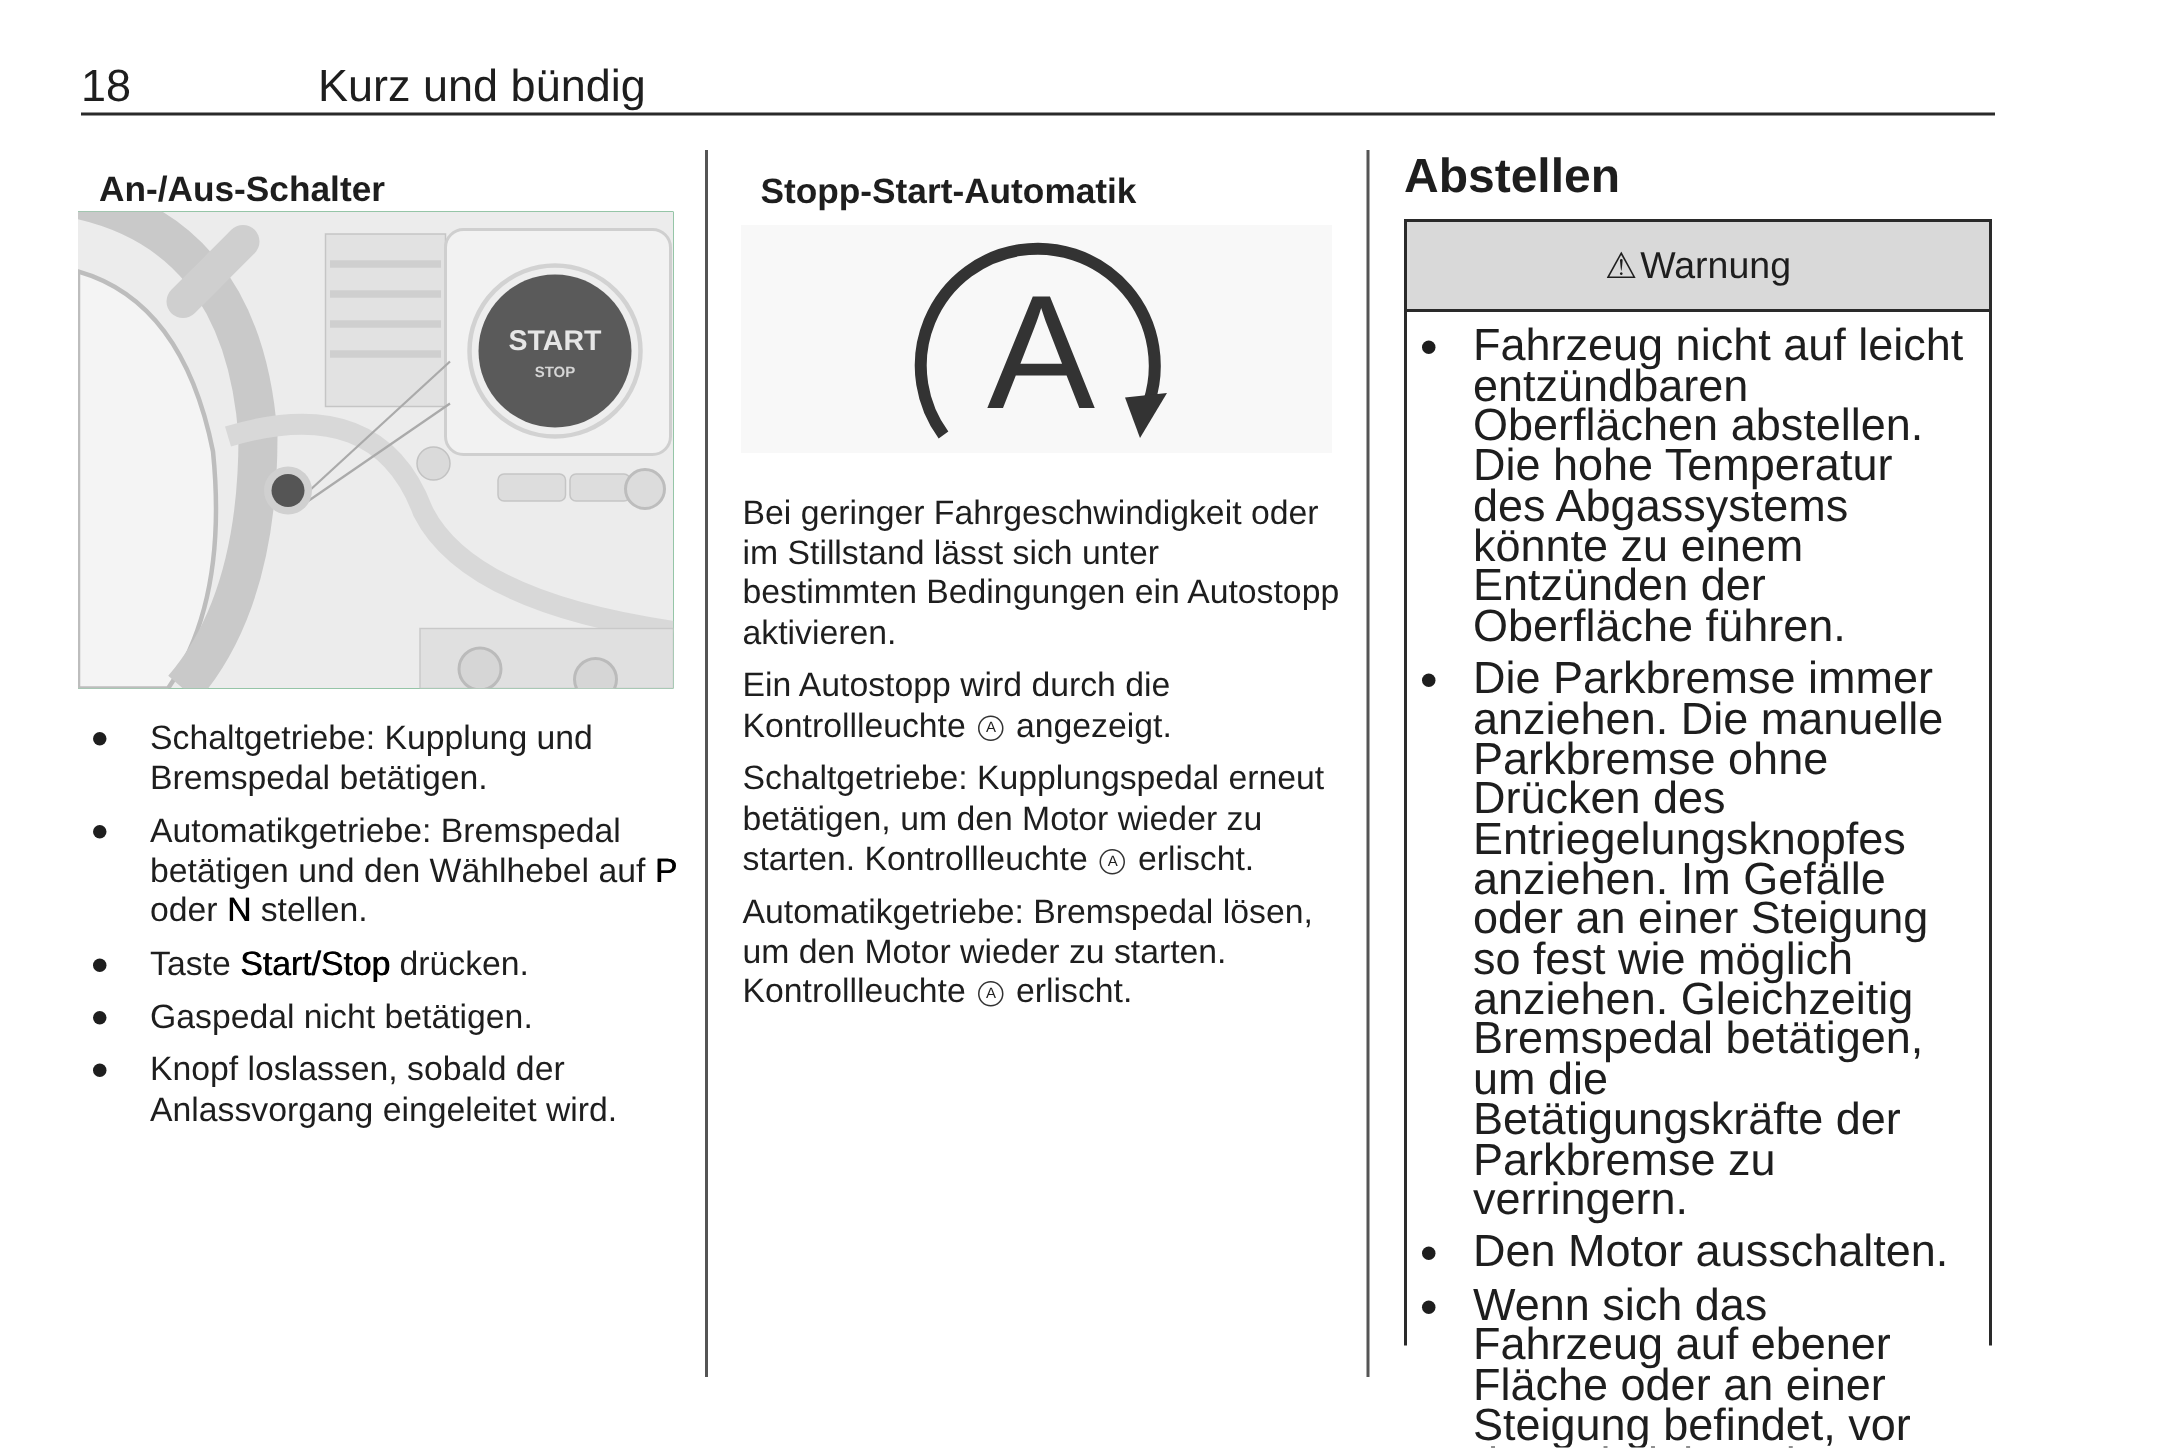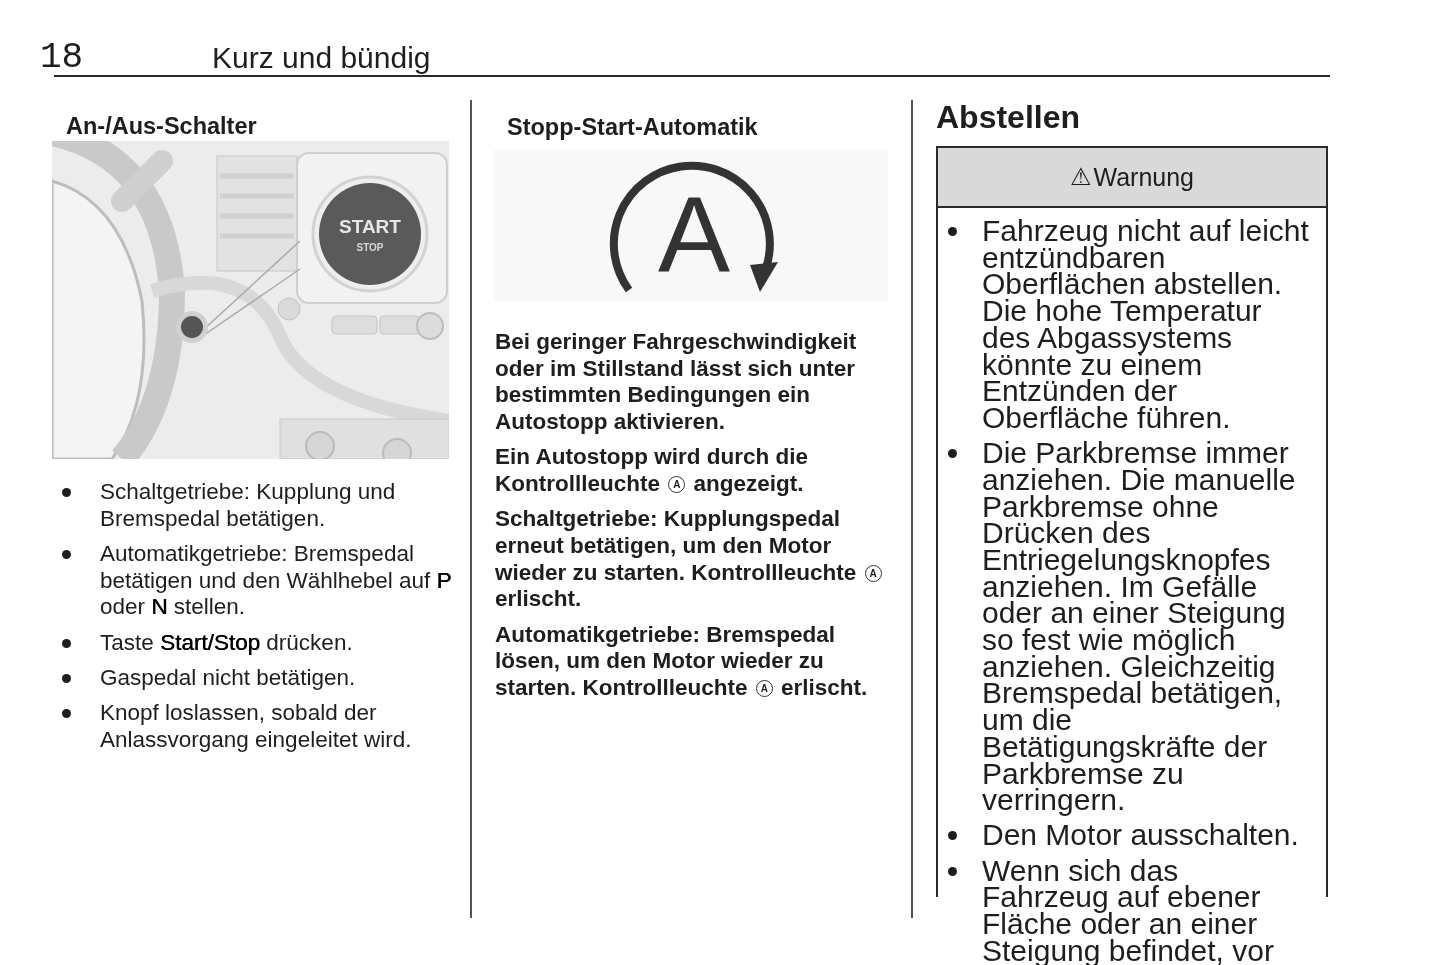--- a/index.html
+++ b/index.html
@@ -1,25 +1,25 @@
 <!DOCTYPE html>
 <html><head>
 <meta charset="utf-8">
 <style>
   html, body { margin: 0; padding: 0; background: #ffffff; }
   body {
     width: 1445px; height: 965px; position: relative; overflow: hidden;
     font-family: "Liberation Sans", sans-serif; color: #1e1e1e;
   }
-  .page-number { position: absolute; left: 40px; top: 40px; font-size: 36px; line-height: 36px; font-family: Liberation Mono, monospace; }
+  .page-number { position: absolute; left: 54px; top: 40px; font-size: 30px; line-height: 36px; }
   .running-title { position: absolute; left: 172px; top: 40px; font-size: 30px; line-height: 36px; margin-left: 40px; }
   .header-rule { position: absolute; left: 54px; top: 75px; width: 1276px; height: 2px; background: #2a2a2a; }
   .col-divider { position: absolute; width: 2px; background: #555; }
   .col { position: absolute; font-size: 22.5px; line-height: 26.7px; }
-  .col p { margin: 0 0 8.5px 0; font-weight: bold; }
+  .col p { margin: 0 0 8.5px 0; }
   .h-sub { font-size: 23.5px; line-height: 28px; margin: 12px; }
   .h-main { font-size: 32px; line-height: 38px; margin: 0; }
   ul.bullets { list-style: none; margin: 0; padding: 0; }
   ul.bullets li { position: relative; padding-left: 46px; margin-bottom: 8.5px; }
   ul.bullets li .dot {
     position: absolute; left: 8px; top: 9px; width: 9px; height: 9px;
     border-radius: 50%; background: #1e1e1e;
   }
   .illustration {
     position: absolute; left: 52px; top: 141px; width: 397px; height: 318px;

